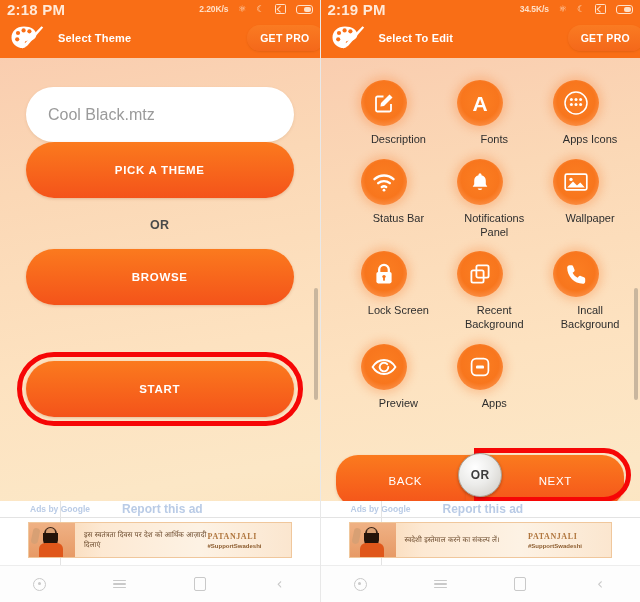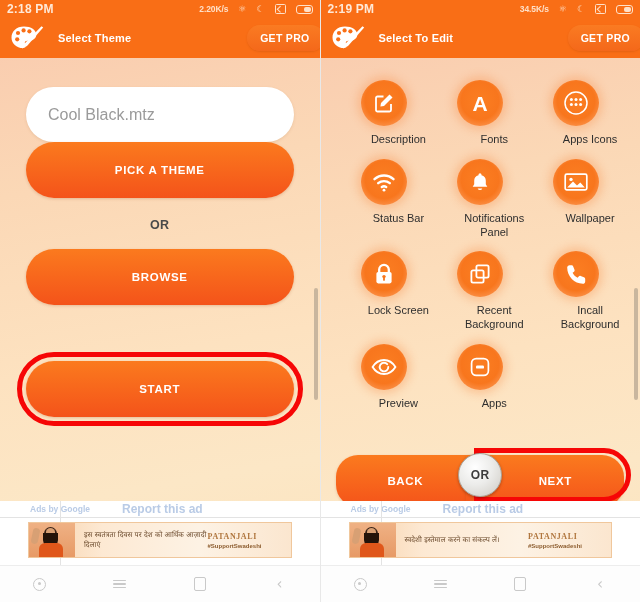--- a/index.html
+++ b/index.html
@@ -16,21 +16,21 @@
     background:linear-gradient(170deg,#f9c9ad 0%,#fbd8b6 30%,#fde2c0 58%,#fce7c6 78%,#fbe3bd 100%);
   }
   .phone.left{border-right:1px solid #e8e8e8;}
 
   
   .statusbar{
     height:18px;flex:0 0 18px;background:#f96e16;
     display:flex;align-items:center;justify-content:space-between;
     padding:0 7px;box-sizing:border-box;
   }
-  .sb-time{color:#ffe9d8;font-size:12px;font-weight:bold;letter-spacing:.2px;}
+  .sb-time{color:#ffe9d8;font-size:15px;font-weight:bold;letter-spacing:.2px;}
   .sb-right{display:flex;align-items:center;gap:10px;}
   .sb-net{color:#ffe0c8;font-size:8.5px;font-weight:bold;letter-spacing:-.1px;}
   .sb-ico{color:#ffe0c8;font-size:9px;line-height:1;display:inline-block;}
   .sb-sq{
     width:9px;height:8px;border:1.2px solid #ffe0c8;border-radius:1.5px;
     position:relative;display:inline-block;
   }
   .sb-sq::after{
     content:"";position:absolute;left:1.3px;top:1px;width:4px;height:4px;
     border-left:1.2px solid #ffe0c8;border-top:1.2px solid #ffe0c8;
@@ -172,21 +172,21 @@
 
   
   .bottombar{
     position:absolute;left:0;right:0;bottom:64px;height:52px;
     display:flex;align-items:center;justify-content:center;
   }
   .bb-inner{position:relative;width:288px;height:40px;}
   .bb-btn{
     position:absolute;top:0;height:52px;width:158px;
     background:linear-gradient(180deg,#fb7a1e 0%,#f4531a 100%);
-    color:#fff;font-size:11.5px;font-weight:bold;letter-spacing:.6px;
+    color:#fff;font-size:11.5px;font-weight:normal;letter-spacing:.6px;
     display:flex;align-items:center;justify-content:center;border:none;
     box-shadow:0 1px 3px rgba(150,60,10,.2);
   }
   .bb-back{left:0;border-radius:22px 0 0 22px;padding-right:26px;box-sizing:border-box;}
   .bb-next{right:0;border-radius:0 22px 22px 0;padding-left:26px;box-sizing:border-box;}
   .bb-next-ring{
     position:absolute;right:-7px;top:-7px;bottom:-7px;left:138px;
     border:5px solid #f60606;border-radius:0 30px 30px 0;pointer-events:none;
   }
   .or-badge{

